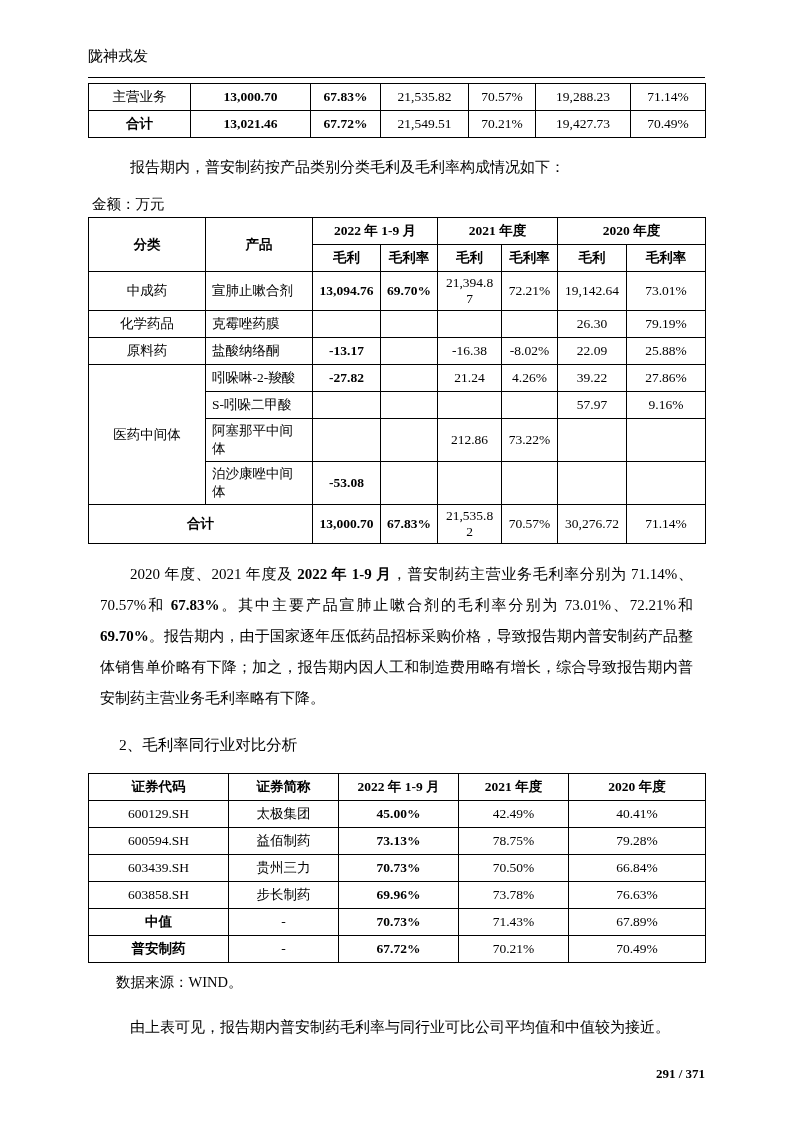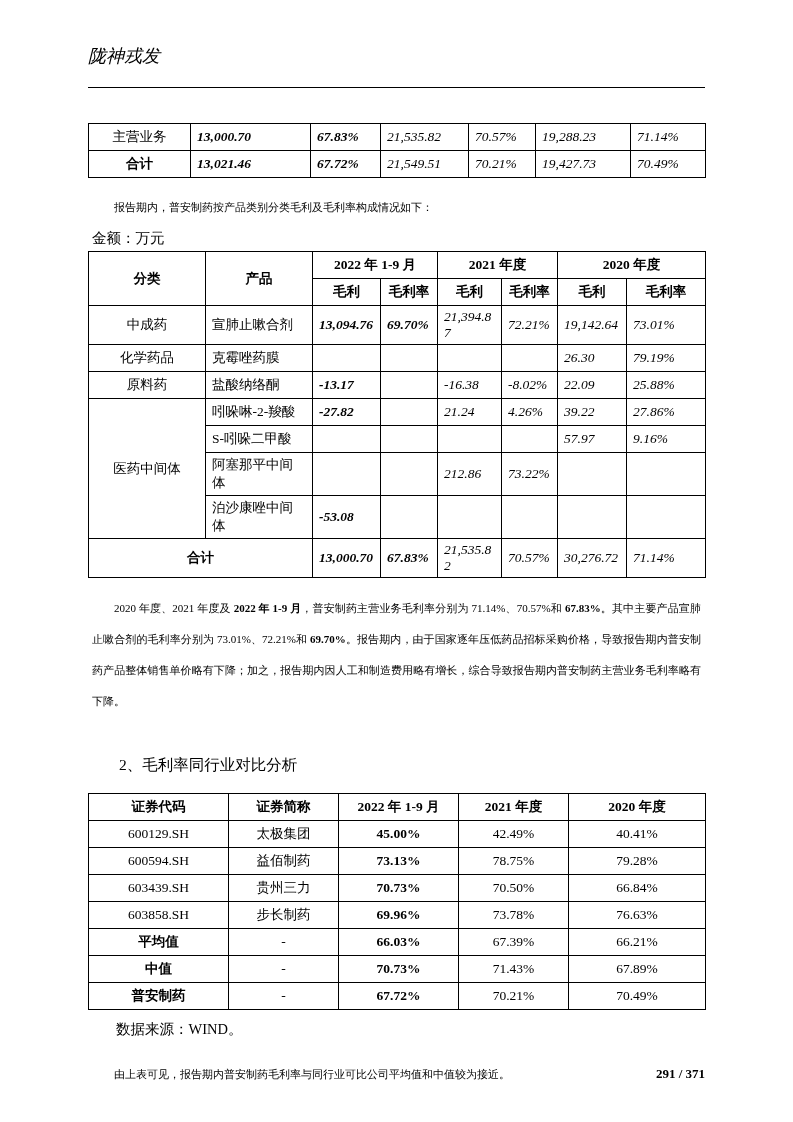--- a/index.html
+++ b/index.html
@@ -9,58 +9,58 @@
     margin:0 auto;
     background:#fff;
     box-sizing:border-box;
     padding:0 88px;
     font-family:"Liberation Serif","DejaVu Serif",serif;
     color:#000;
     overflow:hidden;
   }
   .doc-header{
     display:flex;justify-content:space-between;align-items:flex-end;
-    padding-top:48px;padding-bottom:23px;
+    padding-top:48px;padding-bottom:13px;
     border-bottom:1.5px solid #000;
-    font-size:18px;line-height:16px;font-style:italic;
+    font-size:15px;line-height:16px;
   }
   .doc-header .right{font-weight:bold;}
   table{
     border-collapse:collapse;width:100%;table-layout:fixed;
     font-size:13.5px;
   }
   td,th{
     border:1px solid #000;
     padding:3px 6px;
     height:20px;
     font-weight:normal;
     overflow:hidden;
     word-break:break-all;
     vertical-align:middle;
   }
   th{text-align:center;}
   .b{font-weight:bold;}
   .c{text-align:center;}
-  .r{text-align:left;font-style:italic;}
+  .r{text-align:center;}
   .l{text-align:left;}
-  .t1{margin-top:35px;}
+  .t1{margin-top:5px;}
   .t2{margin-top:2px;}
   .t3{margin-top:12px;}
   .para{
-    font-size:11px;line-height:31px;
+    font-size:15px;line-height:31px;
     text-align:justify;text-indent:2em;
-    margin:4px;
+    margin:12px;
   }
   .intro{margin-top:14px;}
   .unit-note{
     font-size:14.5px;
     margin:6px 4px 3px;
   }
   .analysis{margin-top:15px;}
-  .section-heading{margin:32px 0 13px;text-indent:2em;font-size:15.5px;}
+  .section-heading{margin:15px 0 13px;text-indent:2em;font-size:15.5px;}
   .bseg{font-weight:bold;}
   .source-note{font-size:14.5px;margin:10px 0 0;padding-left:28px;}
   .conclusion{margin-top:20px;}
   .page-footer{
     position:absolute;top:1066px;right:88px;
     font-weight:bold;font-size:13px;
   }
 </style>
 </head>
 <body>
@@ -259,27 +259,20 @@
           <td class="c">66.84%</td>
         </tr>
         <tr>
           <td class="c">603858.SH</td>
           <td class="c">步长制药</td>
           <td class="c b">69.96%</td>
           <td class="c">73.78%</td>
           <td class="c">76.63%</td>
         </tr>
         <tr>
-          <td class="c b">平均值</td>
-          <td class="c">-</td>
-          <td class="c b">66.03%</td>
-          <td class="c">67.39%</td>
-          <td class="c">66.21%</td>
-        </tr>
-        <tr>
           <td class="c b">中值</td>
           <td class="c">-</td>
           <td class="c b">70.73%</td>
           <td class="c">71.43%</td>
           <td class="c">67.89%</td>
         </tr>
         <tr>
           <td class="c b">普安制药</td>
           <td class="c">-</td>
           <td class="c b">67.72%</td>

